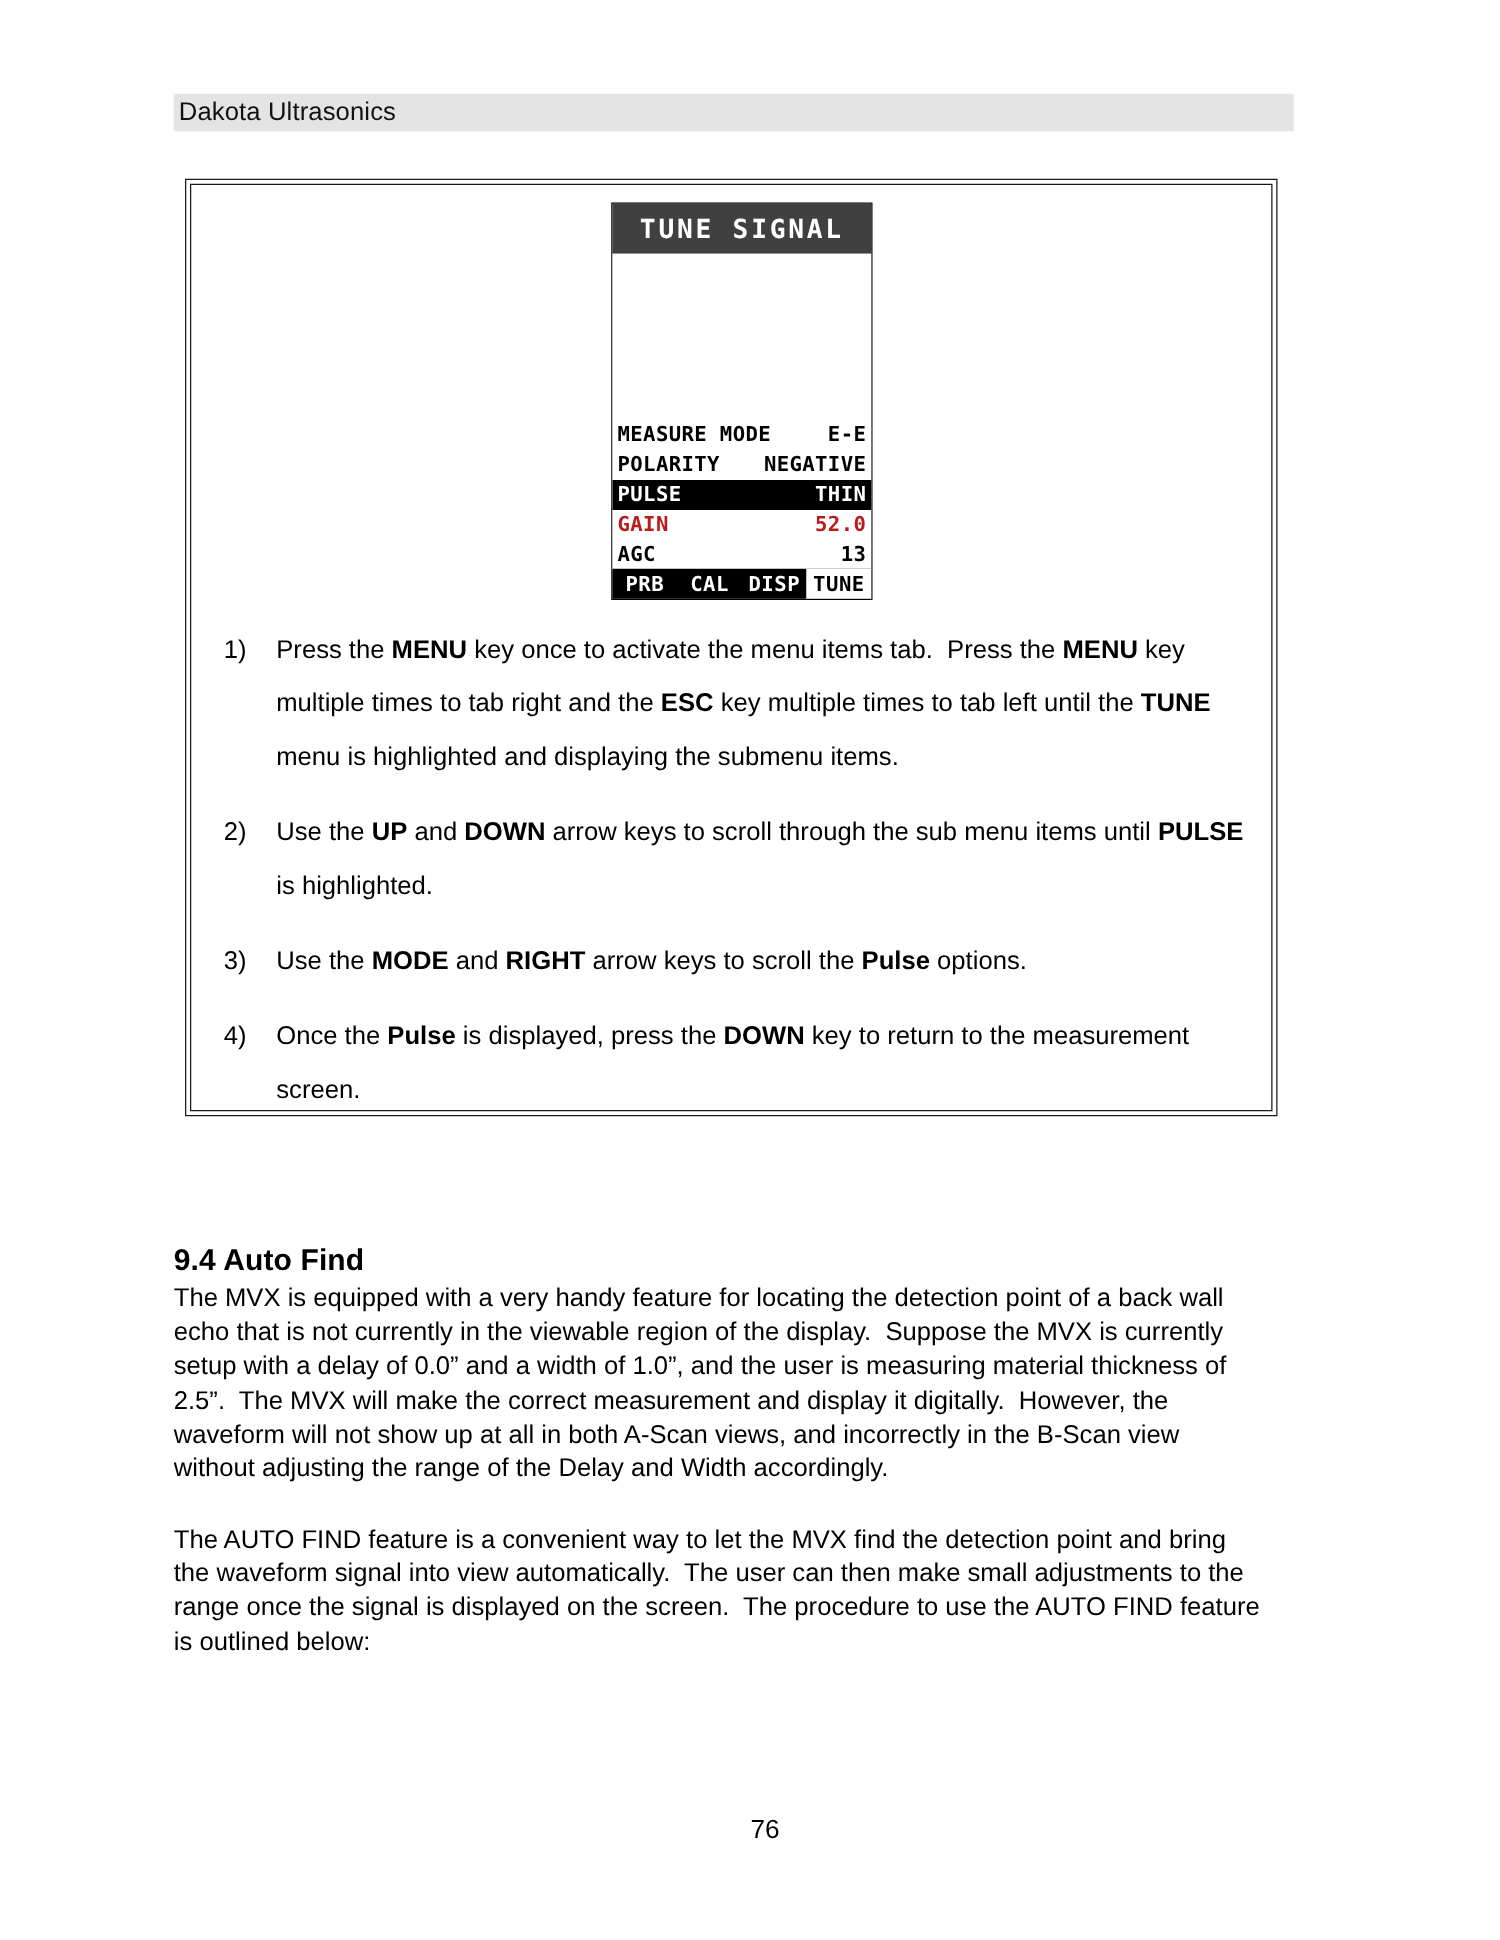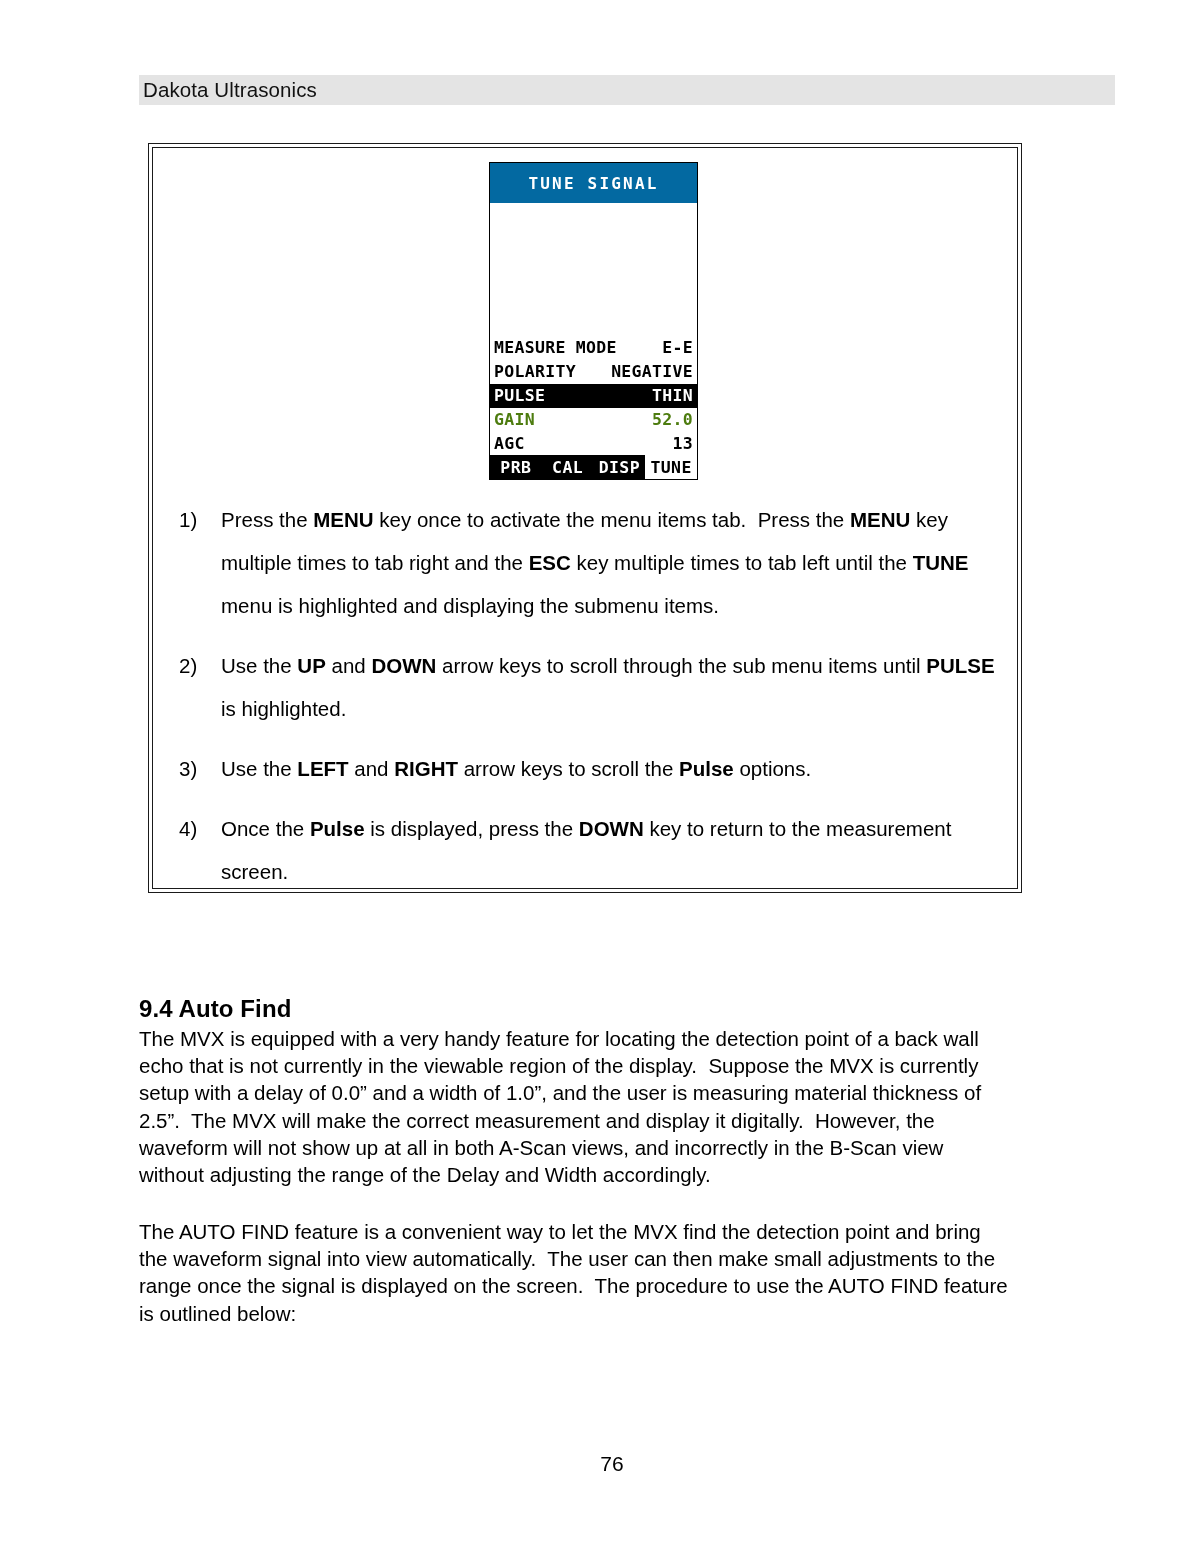--- a/index.html
+++ b/index.html
@@ -14,21 +14,21 @@
     font-family: "Liberation Sans", sans-serif;
     color: #000000;
     overflow: hidden;
   }
 
   
   .header-band {
     position: absolute;
     left: 139px;
     top: 75px;
-    width: 976px;
+    width: 896px;
     height: 30px;
     background: #e4e4e4;
     display: flex;
     align-items: center;
   }
   .header-title {
     font-size: 20.5px;
     line-height: 1;
     padding-left: 4px;
     letter-spacing: 0.1px;
@@ -64,23 +64,23 @@
     top: 14px;
     width: 209px;
     height: 318px;
     background: #ffffff;
     border: 1px solid #000000;
     box-sizing: border-box;
     font-family: "DejaVu Sans Mono", monospace;
   }
   .lcd-title {
     height: 40px;
-    background: #0369a1;
+    background: #404040;
     color: #ffffff;
-    font-size: 16px;
+    font-size: 21px;
     letter-spacing: 2.2px;
     display: flex;
     align-items: center;
     justify-content: center;
     font-weight: 700;
   }
   .lcd-waveform {
     height: 133px;
     background: #ffffff;
   }
@@ -97,21 +97,21 @@
     font-weight: 700;
     letter-spacing: 0.3px;
     line-height: 1;
     text-align: center;
   }
   .lcd-row.highlight {
     background: #000000;
     color: #ffffff;
   }
   .lcd-row.disabled {
-    color: #4d7c0f;
+    color: #b91c1c;
   }
   .lcd-tabs {
     position: absolute;
     left: 0;
     right: 0;
     bottom: 0;
     height: 24px;
     background: #000000;
     display: flex;
     align-items: stretch;
@@ -238,21 +238,21 @@
       <div class="step">
         <div class="step-num">1)</div>
         <div class="step-text">Press the <b>MENU</b> key once to activate the menu items tab.&nbsp; Press the <b>MENU</b> key multiple times to tab right and the <b>ESC</b> key multiple times to tab left until the <b>TUNE</b> menu is highlighted and displaying the submenu items.</div>
       </div>
       <div class="step">
         <div class="step-num">2)</div>
         <div class="step-text">Use the <b>UP</b> and <b>DOWN</b> arrow keys to scroll through the sub menu items until <b>PULSE</b> is highlighted.</div>
       </div>
       <div class="step">
         <div class="step-num">3)</div>
-        <div class="step-text">Use the <b>LEFT</b> and <b>RIGHT</b> arrow keys to scroll the <b>Pulse</b> options.</div>
+        <div class="step-text">Use the <b>MODE</b> and <b>RIGHT</b> arrow keys to scroll the <b>Pulse</b> options.</div>
       </div>
       <div class="step">
         <div class="step-num">4)</div>
         <div class="step-text">Once the <b>Pulse</b> is displayed, press the <b>DOWN</b> key to return to the measurement screen.</div>
       </div>
     </div>
 
   </div>
 </div>
 

